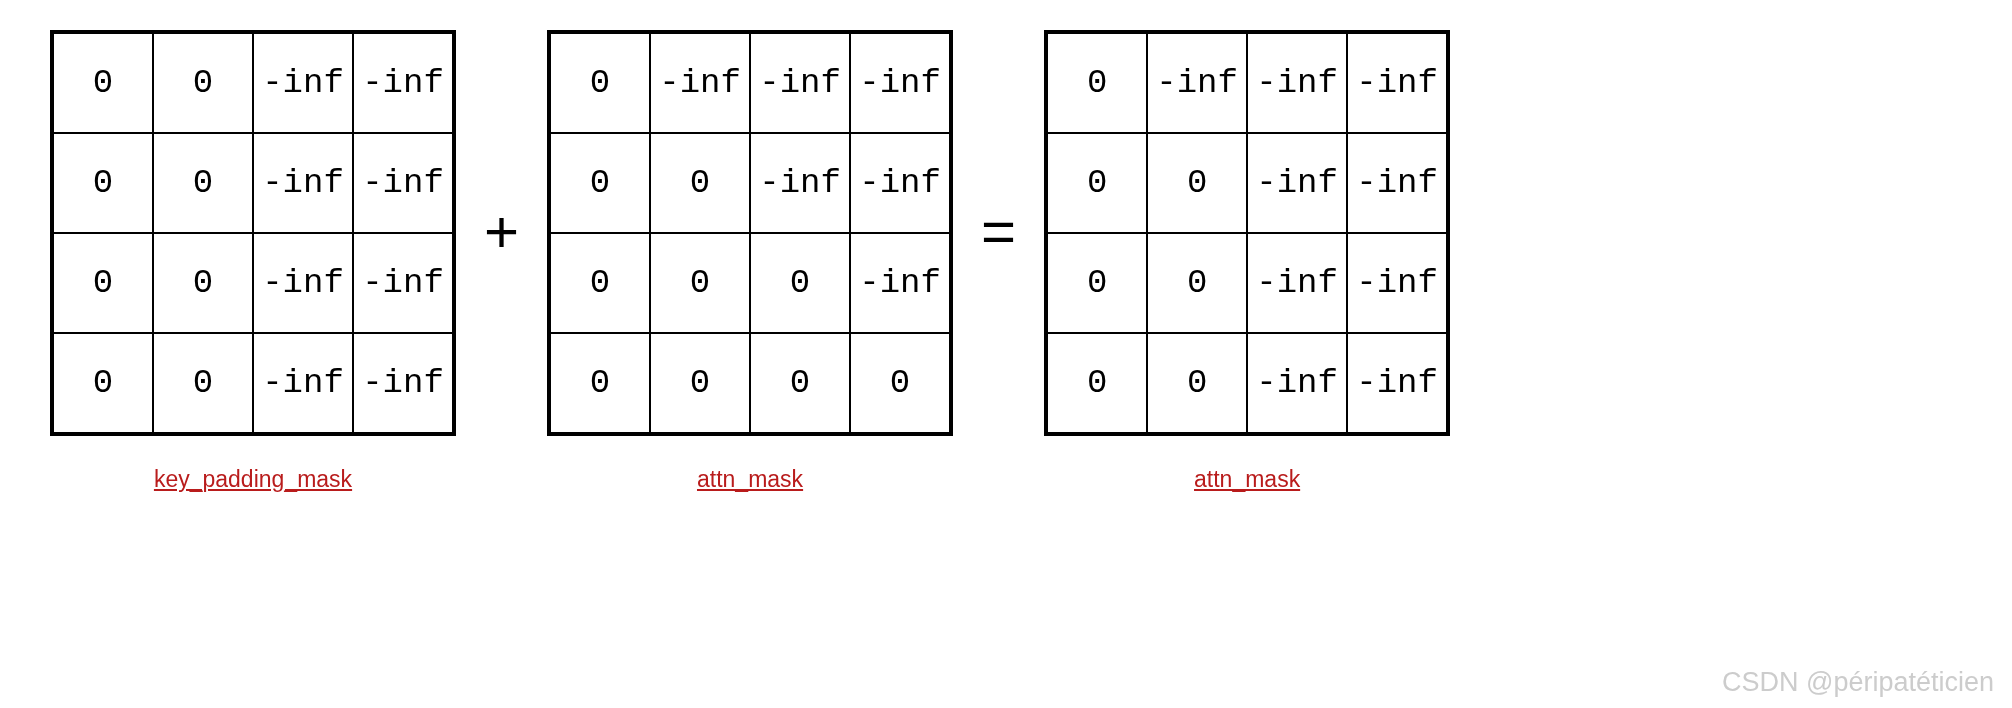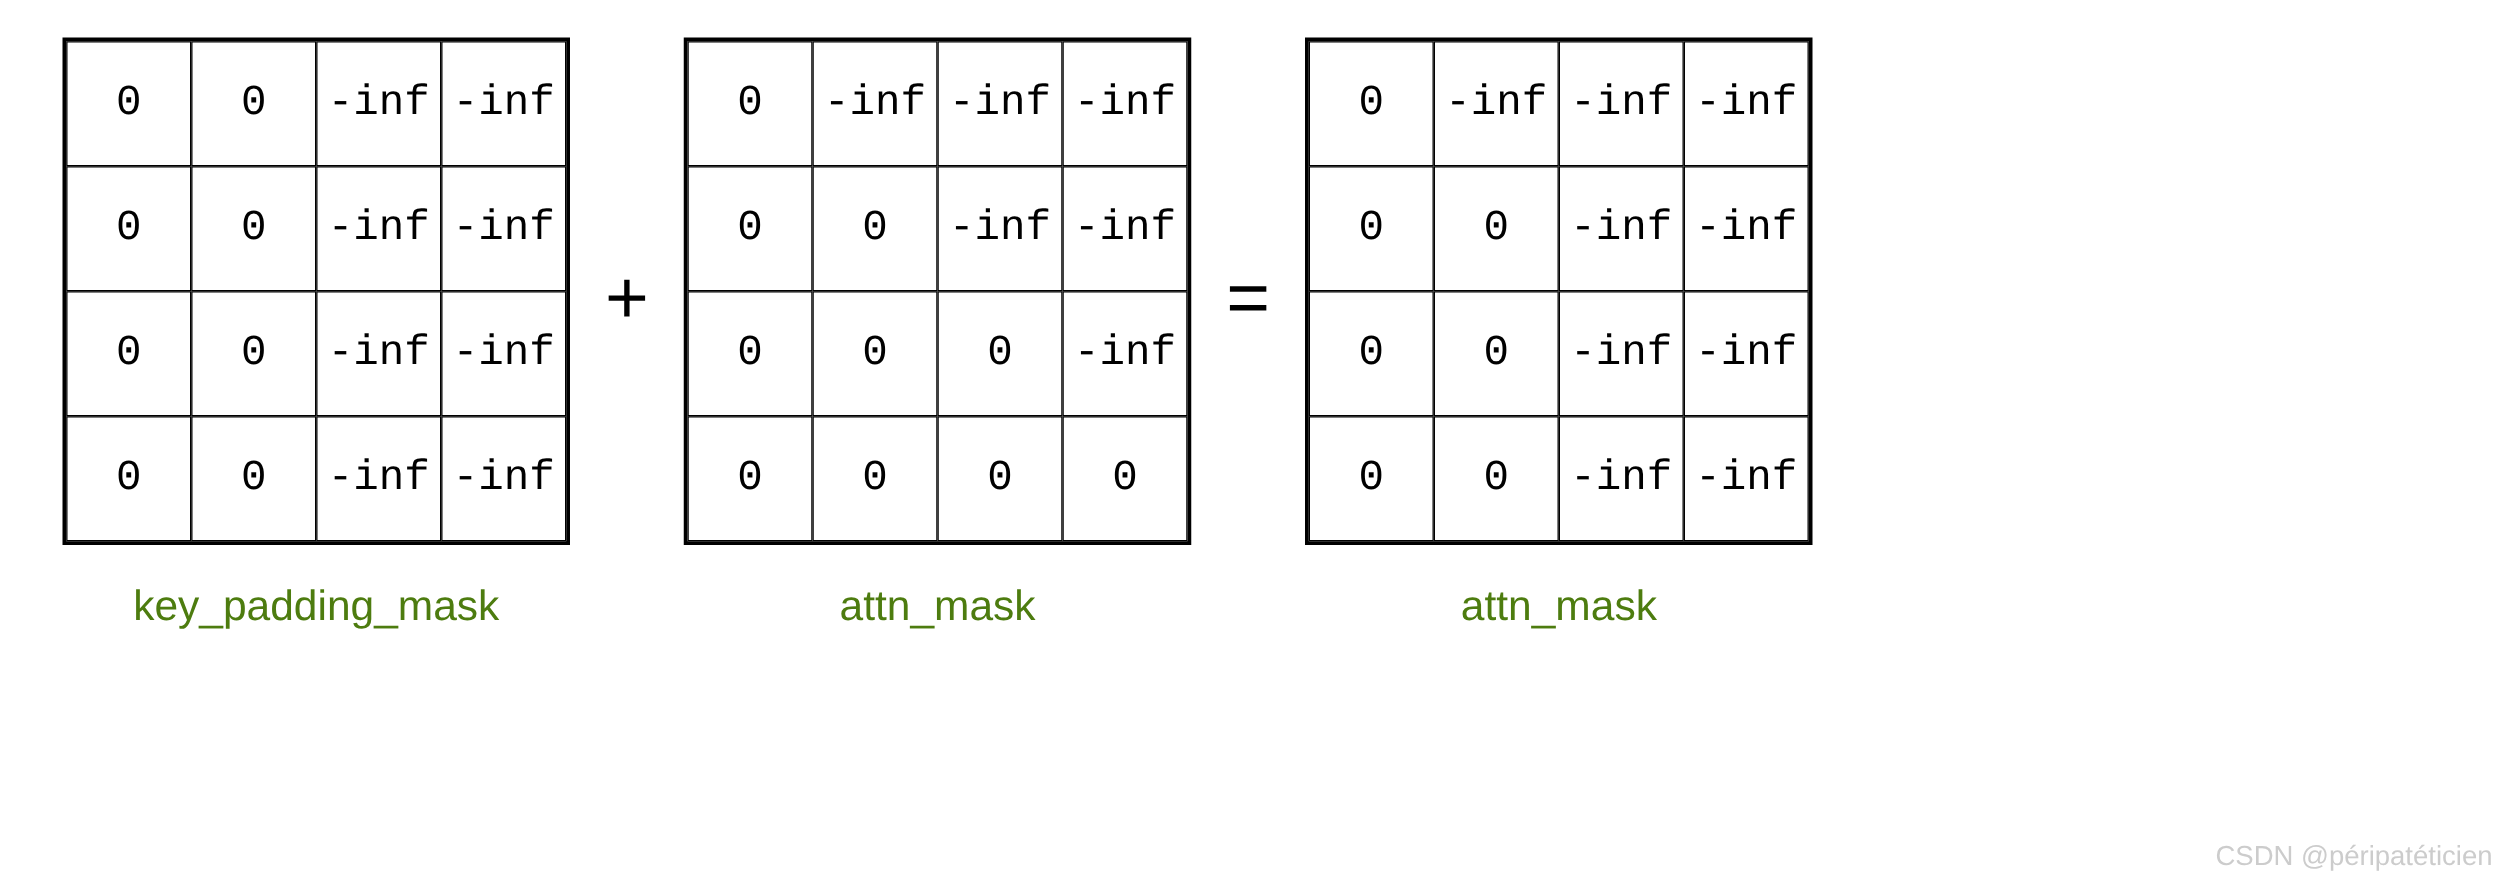--- a/index.html
+++ b/index.html
@@ -36,35 +36,36 @@
     .cell {
       border: 1.5px solid #000;
       display: flex;
       align-items: center;
       justify-content: center;
       font-size: 34px;
       color: #000;
       font-family: "Consolas", "Courier New", monospace;
     }
     .label {
-      font-size: 34px;
-      color: #4d7c0f;
+      font-size: 23px;
+      color: #b91c1c;
       font-family: "Segoe UI", "Helvetica Neue", Arial, sans-serif;
+      text-decoration: underline;
     }
     .operator {
       font-size: 60px;
       color: #000;
       padding-bottom: 60px;
       font-family: "Segoe UI", Arial, sans-serif;
     }
     .watermark {
       position: absolute;
       bottom: 10px;
       right: 18px;
-      font-size: 22px;
+      font-size: 27px;
       color: #cccccc;
       font-family: "Segoe UI", Arial, sans-serif;
       margin-top: 48px;
     }
   </style>
 </head>
 <body>
 
 <div class="container">
 

